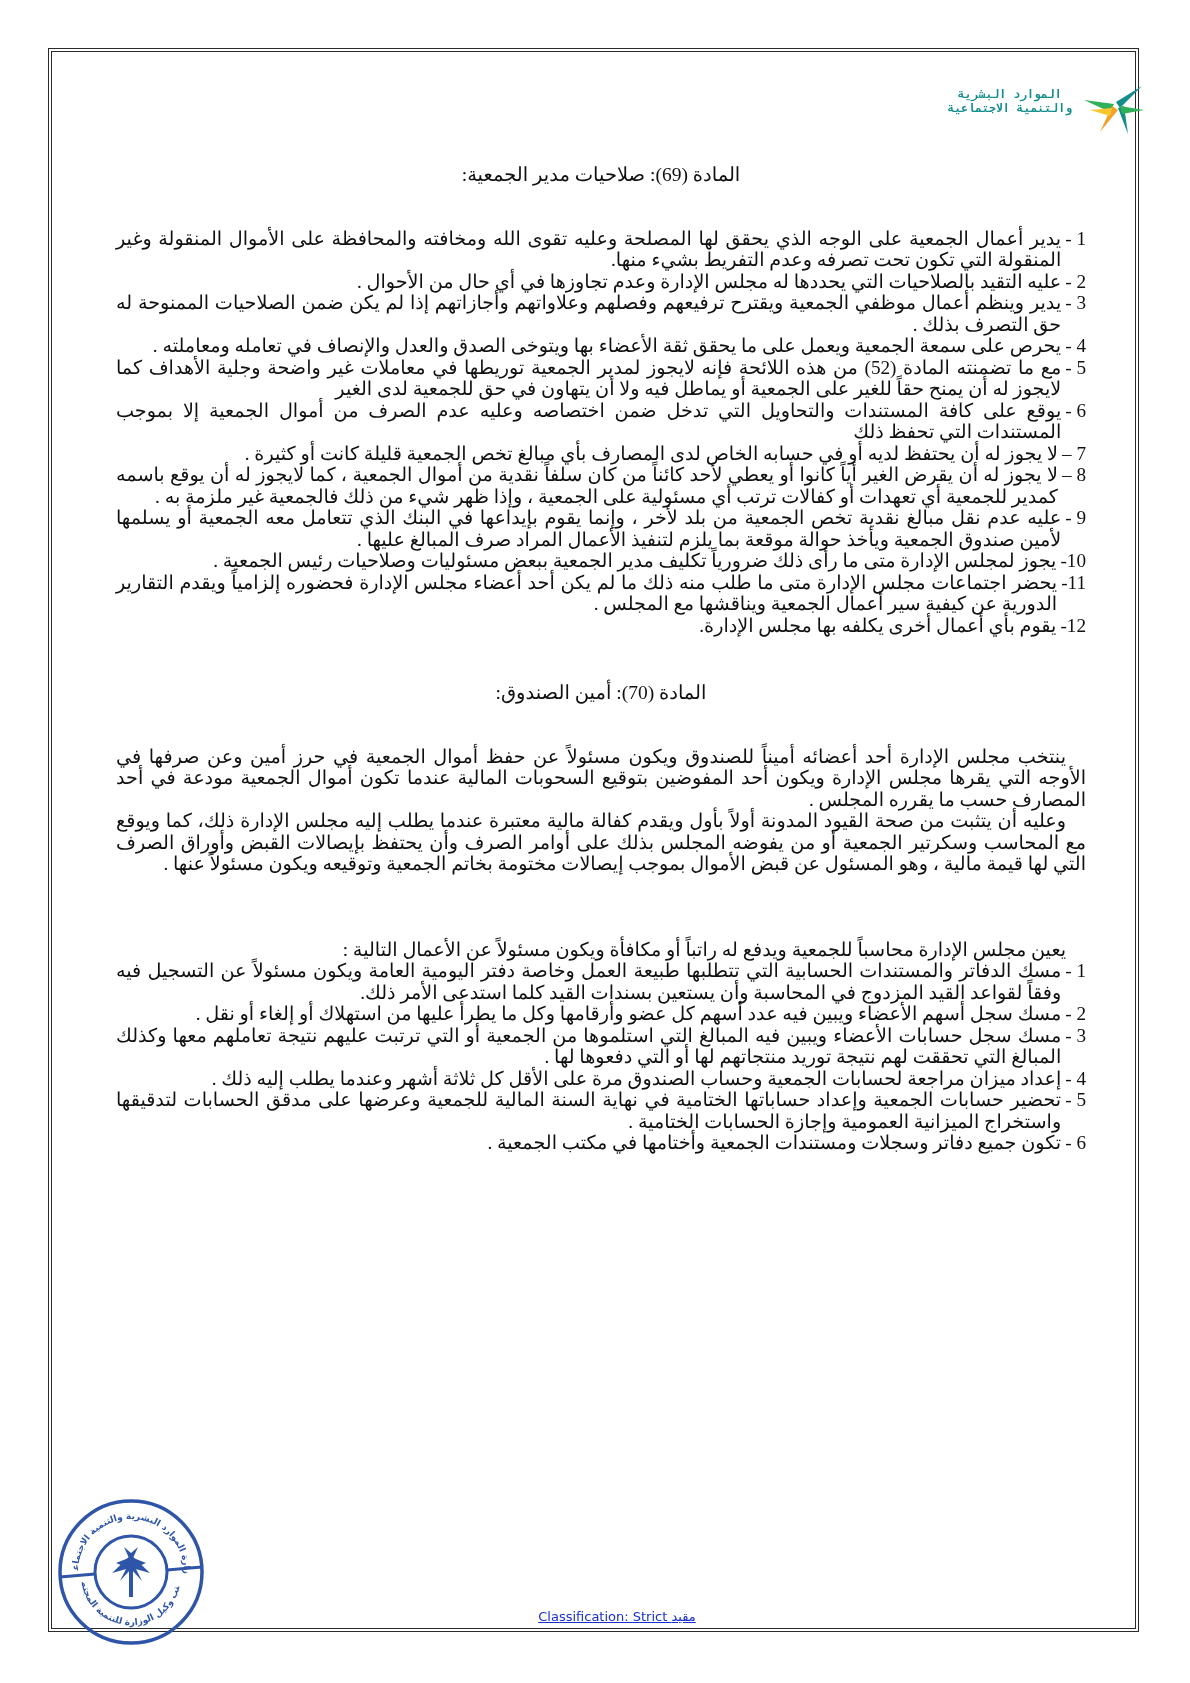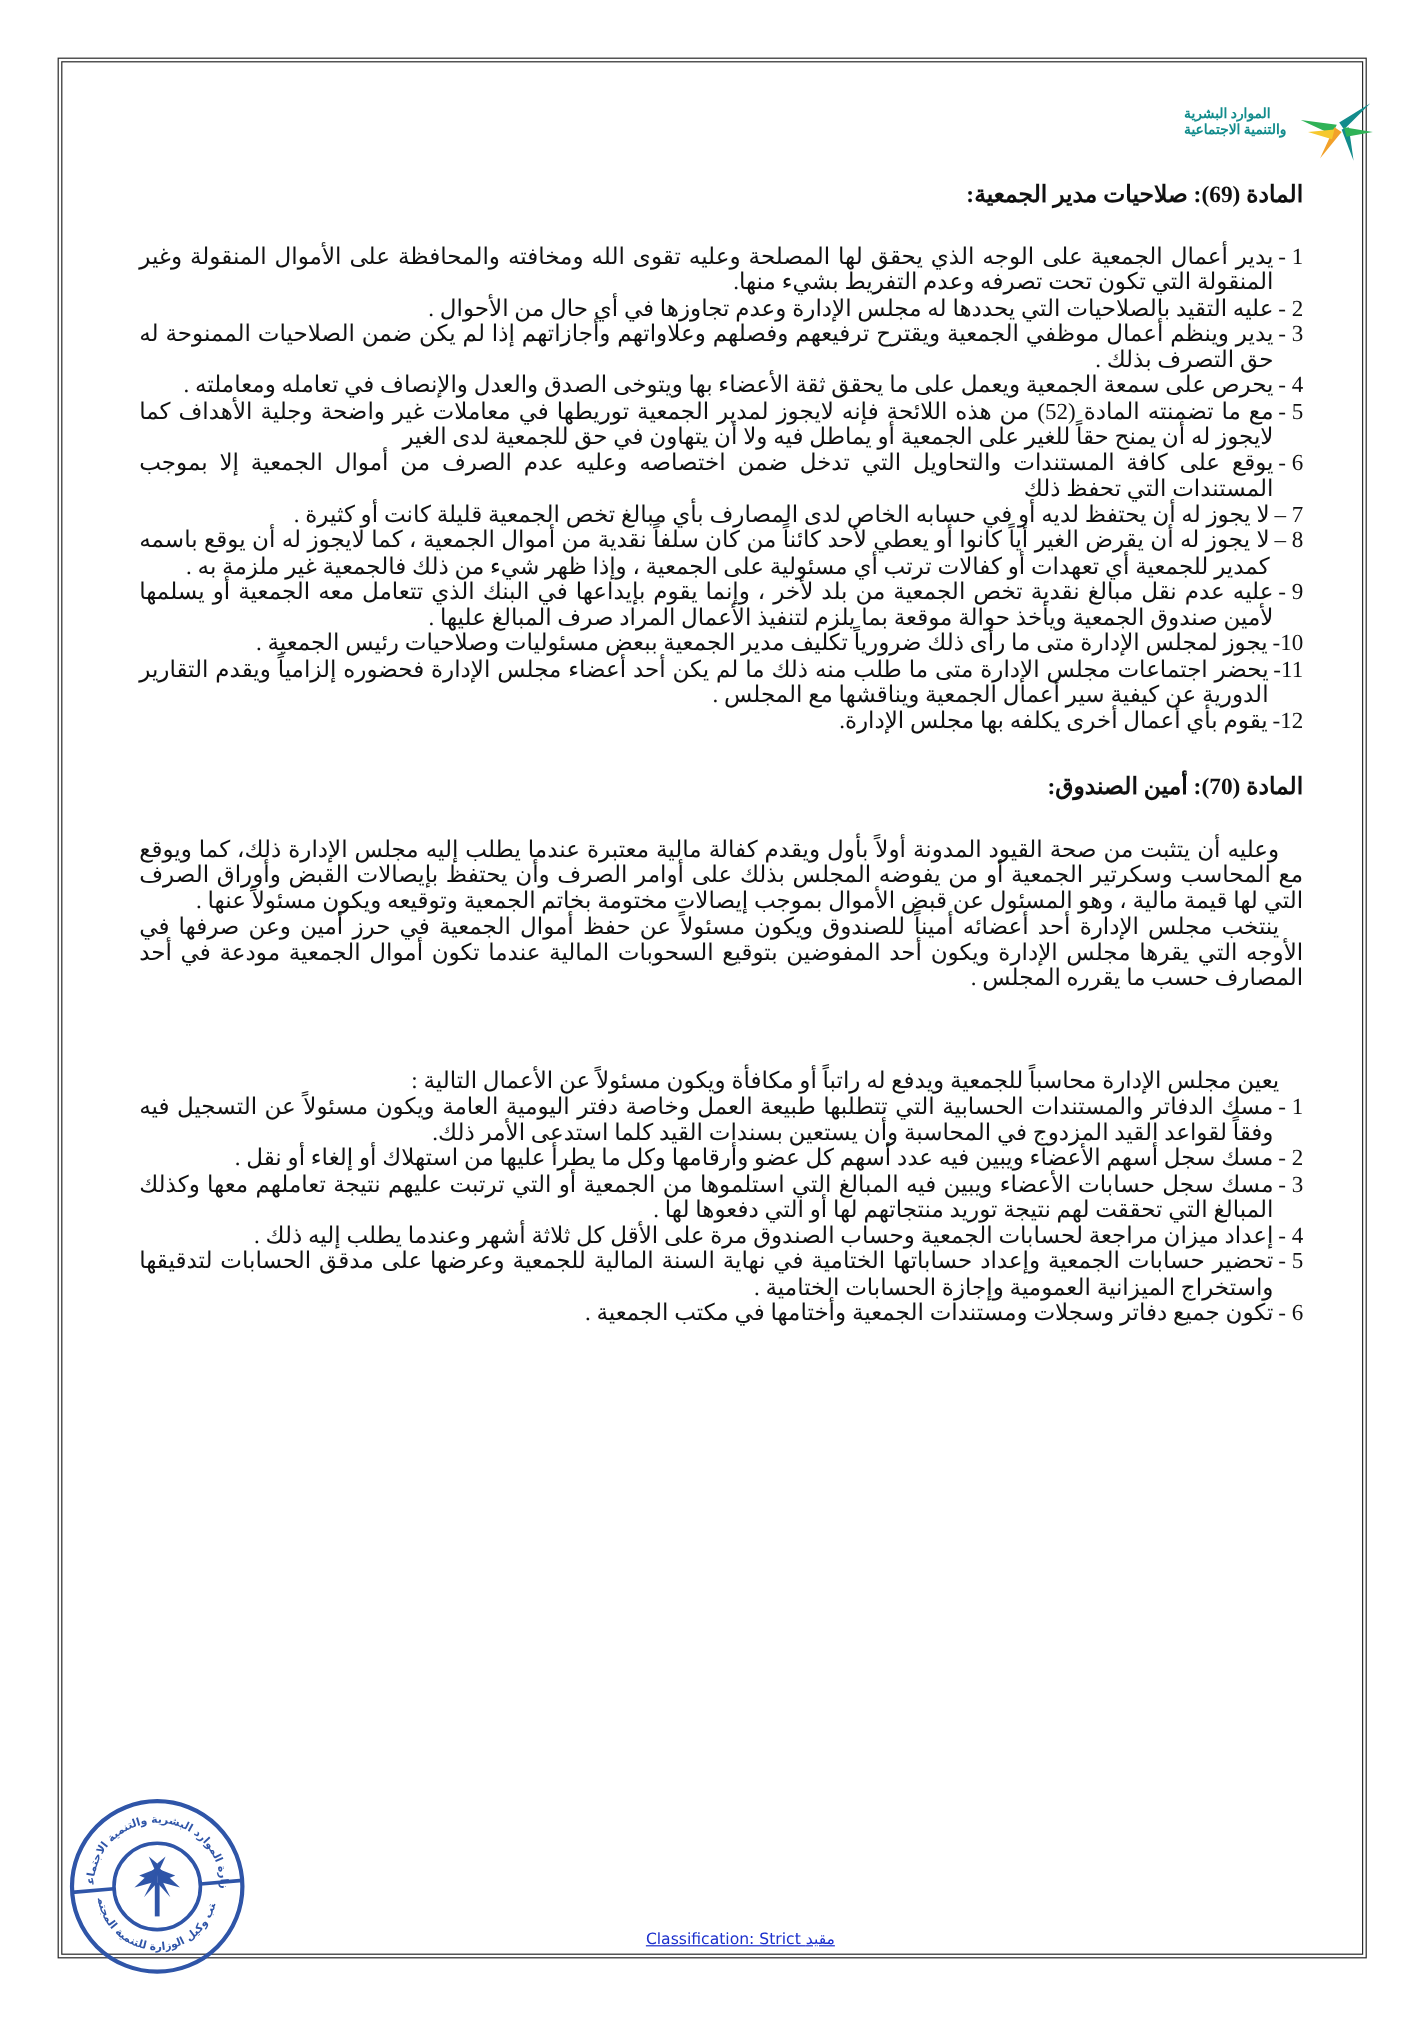--- a/index.html
+++ b/index.html
@@ -4,28 +4,28 @@
 <style>
   html, body { margin: 0; padding: 0; background: #ffffff; }
   body { width: 1190px; height: 1683px; position: relative; overflow: hidden;
          font-family: "Liberation Serif", "DejaVu Serif", serif; color: #111; }
 
   .frame { position: absolute; left: 48px; top: 48px; width: 1091px; height: 1584px;
            border: 4px double #2a2a2a; box-sizing: border-box; }
 
   .logo { position: absolute; left: 946px; top: 80px; width: 200px; height: 56px; }
   .logo-mark { position: absolute; right: 0; top: 0; width: 66px; height: 56px; }
-  .logo-text { position: absolute; right: 74px; top: 8px; direction: rtl; text-align: left;
-               font-family: Liberation Serif, serif; font-size: 11.5px; line-height: 14px;
+  .logo-text { position: absolute; right: 74px; top: 8px; direction: rtl; text-align: center;
+               font-family: Liberation Mono, monospace; font-size: 11.5px; line-height: 14px;
                color: #138c8c; font-weight: bold; white-space: nowrap; }
 
   .content { position: absolute; left: 116px; top: 152px; width: 970px; direction: rtl;
              text-align: justify; font-size: 19.2px; line-height: 21.5px; }
 
-  .article-title { font-weight: bold; font-size: 19.5px; margin: 0; text-align: right; }
+  .article-title { font-weight: normal; font-size: 19.5px; margin: 12px; text-align: center; }
   .gap-after-title { height: 30px; }
   .gap-between { height: 34px; }
 
   .para { margin: 0; text-indent: 20px; text-align-last: right; }
   .item { margin: 0; display: flex; }
   .item .num { flex: 0 0 auto; white-space: nowrap; padding-left: 4px; }
   .item .txt { flex: 1 1 auto; text-align: justify; text-align-last: right; }
 
   .stamp { position: absolute; left: 56px; top: 1497px; width: 150px; height: 150px; }
 
@@ -108,22 +108,22 @@
           <span class="txt">يقوم بأي أعمال أخرى يكلفه بها مجلس الإدارة.</span>
         </div>
     </div>
   </section>
 
   <div class="gap-between"></div>
 
   <section>
     <h2 class="article-title">المادة (70): أمين الصندوق:</h2>
     <div class="gap-after-title"></div>
+    <p class="para">ينتخب مجلس الإدارة أحد أعضائه أميناً للصندوق ويكون مسئولاً عن حفظ أموال الجمعية في حرز أمين وعن صرفها في الأوجه التي يقرها مجلس الإدارة ويكون أحد المفوضين بتوقيع السحوبات المالية عندما تكون أموال الجمعية مودعة في أحد المصارف حسب ما يقرره المجلس .</p>
     <p class="para">وعليه أن يتثبت من صحة القيود المدونة أولاً بأول ويقدم كفالة مالية معتبرة عندما يطلب إليه مجلس الإدارة ذلك، كما ويوقع مع المحاسب وسكرتير الجمعية أو من يفوضه المجلس بذلك على أوامر الصرف وأن يحتفظ بإيصالات القبض وأوراق الصرف التي لها قيمة مالية ، وهو المسئول عن قبض الأموال بموجب إيصالات مختومة بخاتم الجمعية وتوقيعه ويكون مسئولاً عنها .</p>
-    <p class="para">ينتخب مجلس الإدارة أحد أعضائه أميناً للصندوق ويكون مسئولاً عن حفظ أموال الجمعية في حرز أمين وعن صرفها في الأوجه التي يقرها مجلس الإدارة ويكون أحد المفوضين بتوقيع السحوبات المالية عندما تكون أموال الجمعية مودعة في أحد المصارف حسب ما يقرره المجلس .</p>
   </section>
 
   <div class="gap-between"></div>
 
   <section>
     <div class="gap-after-title"></div>
     <p class="para">يعين مجلس الإدارة محاسباً للجمعية ويدفع له راتباً أو مكافأة ويكون مسئولاً عن الأعمال التالية :</p>
     <div>
       <div class="item">
           <span class="num">1 -</span>

